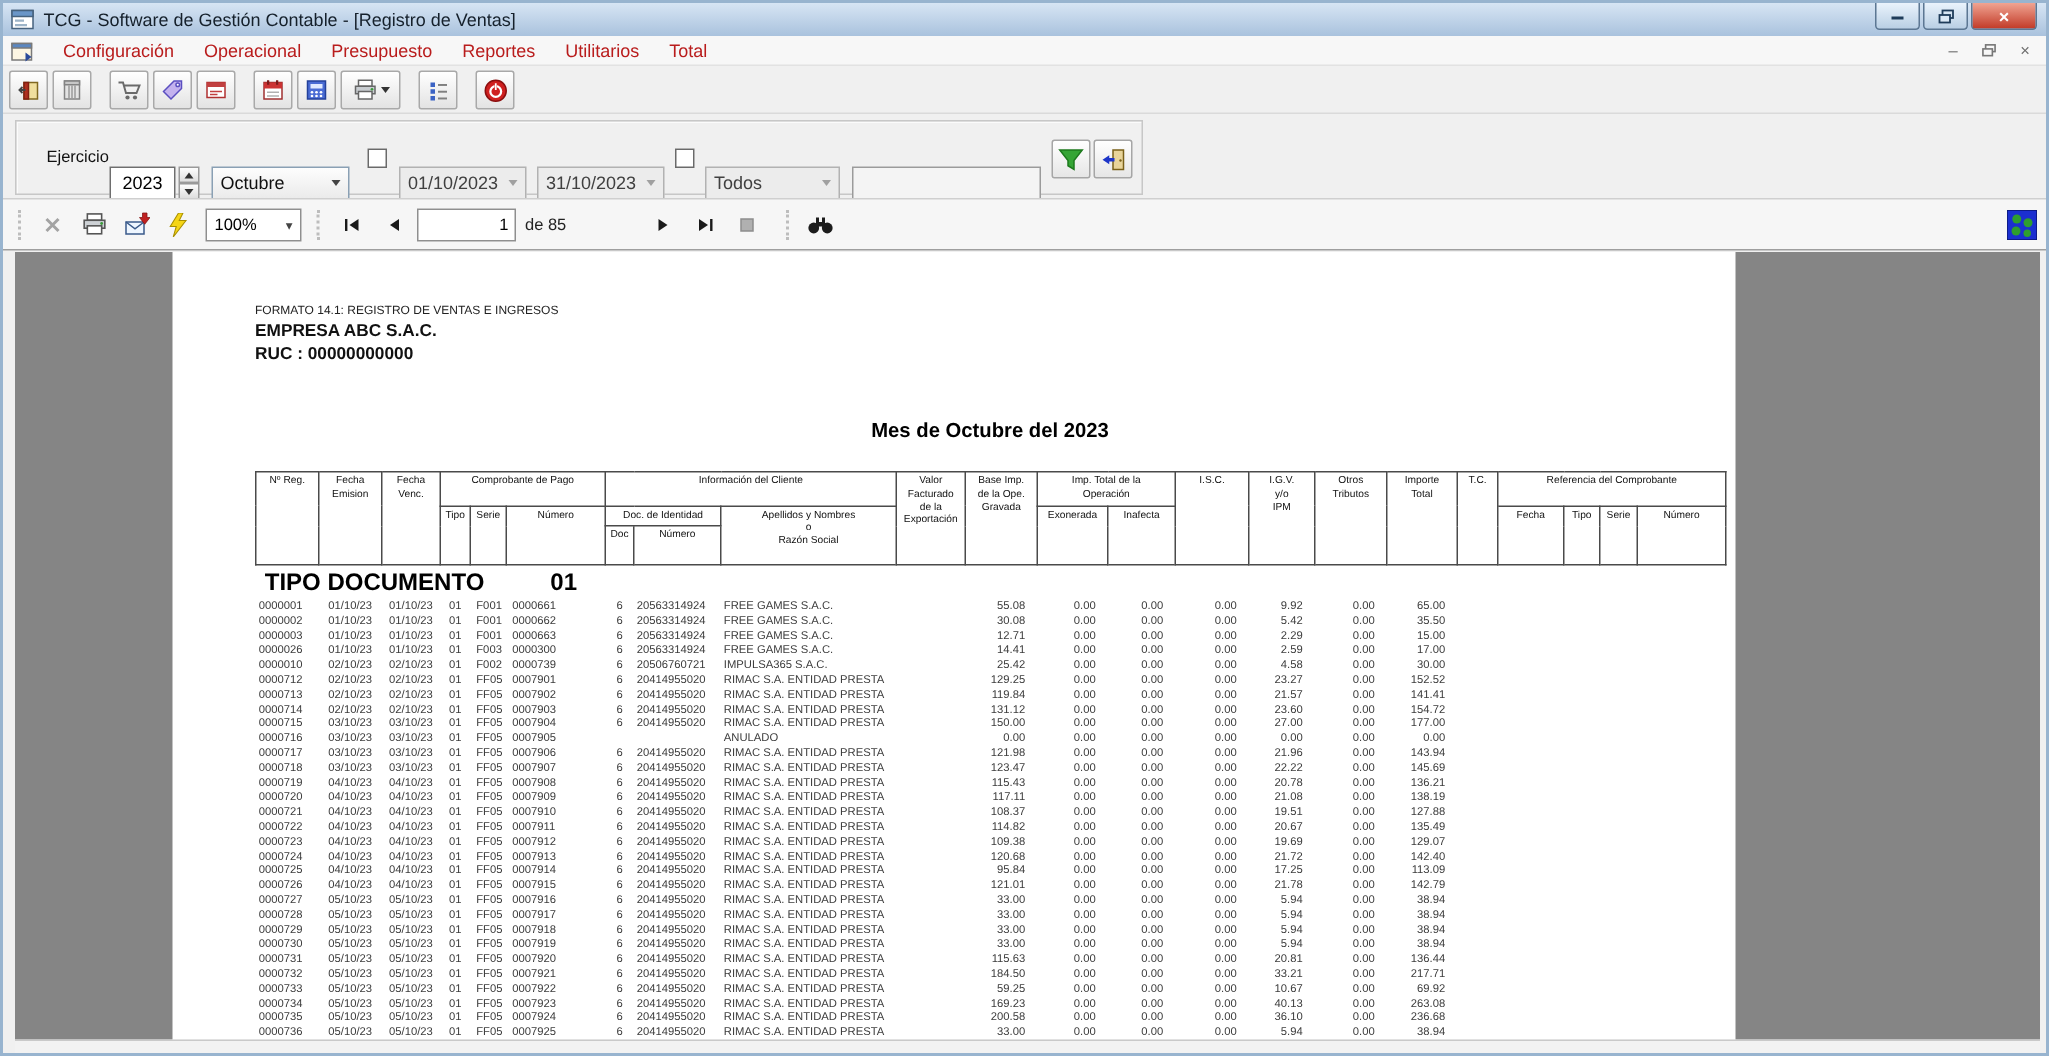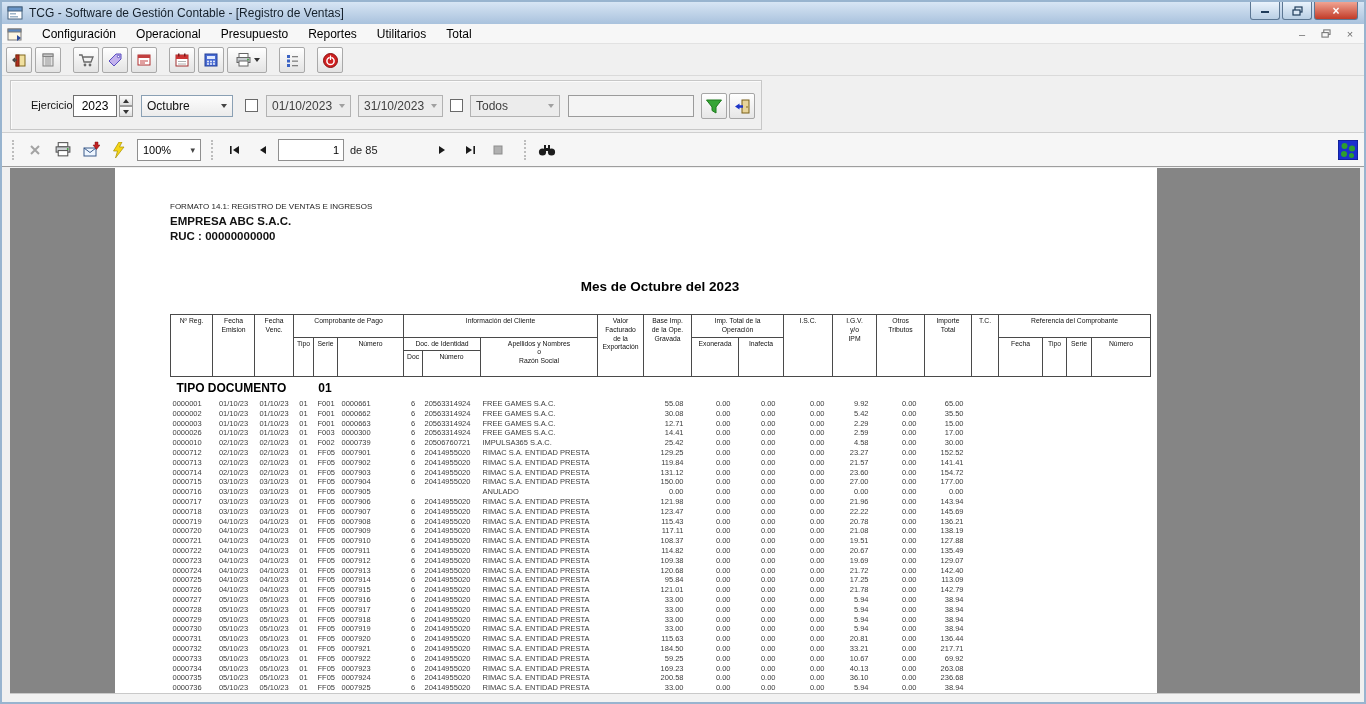--- a/index.html
+++ b/index.html
@@ -15,38 +15,38 @@
   .tb-btns { margin-left:auto; margin-right:6px; display:flex; gap:2px; align-self:flex-start; }
   .capbtn { width:30px; height:18px; border:1px solid #5c7793; border-top:none; border-radius:0 0 3px 3px;
     background:linear-gradient(#eaf3fc,#b9cfe4); display:flex; align-items:center; justify-content:center; }
   .capbtn.close { width:44px; background:linear-gradient(#f0a492,#c23b28); }
   .capbtn.close span { color:#fff; font-weight:bold; font-size:12px; line-height:1; }
 
   
   .menubar { position:absolute; top:22px; left:0; right:0; height:20px; background:#f7f7f7;
     border-bottom:1px solid #e2e2e2; display:flex; align-items:center; }
   .mdi-icon { width:16px; height:16px; margin:0 9px 0 5px; }
-  .menu-item { font-size:12px; color:#000000; padding:0 10px; height:100%; display:flex; align-items:center; }
+  .menu-item { font-size:12px; color:#b91c1c; padding:0 10px; height:100%; display:flex; align-items:center; }
   .mdi-ctrls { margin-left:auto; display:flex; margin-right:5px; gap:6px; }
   .mdi-ctrls .mctl { width:18px; height:16px; display:flex; align-items:center; justify-content:center; color:#6f6f6f; font-size:11px; }
 
   
   .toolbar { position:absolute; top:43px; left:0; right:0; height:31px; background:#f0f0f0;
     border-bottom:1px solid #dadada; display:flex; align-items:center; padding-left:4px; }
   .tbtn { width:26px; height:26px; border:1px solid #a9a9a9; border-radius:2px;
     background:linear-gradient(#ffffff,#e3e3e3); display:flex; align-items:center; justify-content:center; margin-right:3px; }
   .tbtn.split { width:40px; gap:2px; }
   .tgap { width:9px; }
   .chev-down { width:0; height:0; border-left:3.5px solid transparent; border-right:3.5px solid transparent; border-top:4px solid #333; }
 
   
   .filter-strip { position:absolute; top:75px; left:0; right:0; height:55px; background:#f0f0f0; }
   .filter-panel { position:absolute; top:3px; left:8px; width:752px; height:50px;
     border:1px solid #c7c7c7; background:#f0f0f0; box-shadow:inset 1px 1px 0 #fbfbfb; }
-  .fp-item { position:absolute; top:14px; }
+  .fp-item { position:absolute; top:30px; }
   .lbl { font-size:11px; color:#111; }
   .ybox { width:44px; height:22px; border:1px solid #6e6e6e; background:#fff; font-size:12px; text-align:center; font-family:"Liberation Sans",sans-serif; }
   .spin { width:14px; height:22px; display:flex; flex-direction:column; }
   .spin div { flex:1; border:1px solid #9a9a9a; background:linear-gradient(#fdfdfd,#dedede); display:flex; align-items:center; justify-content:center; }
   .spin .up::after { content:""; border-left:3px solid transparent; border-right:3px solid transparent; border-bottom:4px solid #333; }
   .spin .dn::after { content:""; border-left:3px solid transparent; border-right:3px solid transparent; border-top:4px solid #333; }
   .combo { height:22px; border:1px solid #8aa0b4; background:linear-gradient(#fdfdfd,#ebebeb);
     display:flex; align-items:center; font-size:12px; color:#111; padding-left:5px; }
   .combo .arrow { margin-left:auto; margin-right:5px; width:0; height:0;
     border-left:3.5px solid transparent; border-right:3.5px solid transparent; border-top:4px solid #444; }
@@ -89,21 +89,21 @@
   table.rpt thead tr.h3 th { height:26px; }
   table.rpt tbody td { font-size:7.5px; color:#3c3c3c; height:9.8px; line-height:9.8px; padding:0;
     overflow:hidden; white-space:nowrap; }
   table.rpt tbody td:nth-child(1) { text-align:left; padding-left:2px; }
   table.rpt tbody td:nth-child(2), table.rpt tbody td:nth-child(3),
   table.rpt tbody td:nth-child(4), table.rpt tbody td:nth-child(7) { text-align:center; }
   table.rpt tbody td:nth-child(5), table.rpt tbody td:nth-child(6) { text-align:left; padding-left:4px; }
   table.rpt tbody td:nth-child(8), table.rpt tbody td:nth-child(9) { text-align:left; padding-left:2px; }
   table.rpt tbody td:nth-child(n+10):nth-child(-n+17) { text-align:right; padding-right:8px; }
   tr.group-row td { height:22px !important; }
-  .group-inner { display:flex; align-items:flex-end; gap:32px; font-size:12px; font-weight:bold; color:#000; padding:6px 0 4px 4px; }
+  .group-inner { display:flex; align-items:flex-end; gap:44px; font-size:16px; font-weight:bold; color:#000; padding:6px 0 4px 4px; }
 
   .hscroll { position:absolute; left:8px; right:4px; bottom:0; height:9px; background:#f2f2f2;
     border-top:1px solid #c9c9c9; }
 </style>
 </head>
 <body>
 
 <div class="app">
 
   <div class="titlebar">

